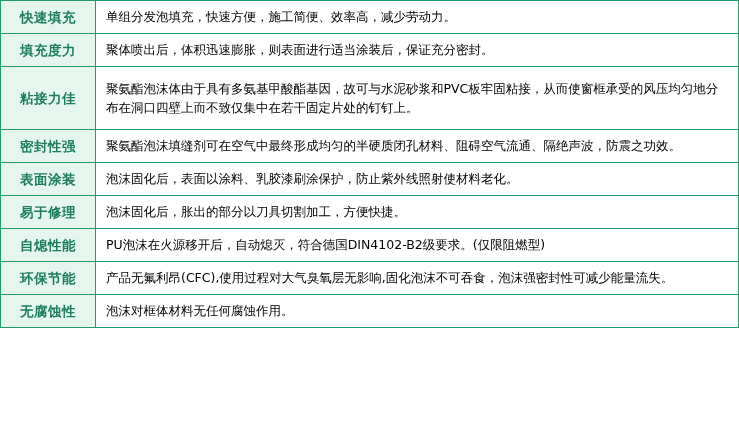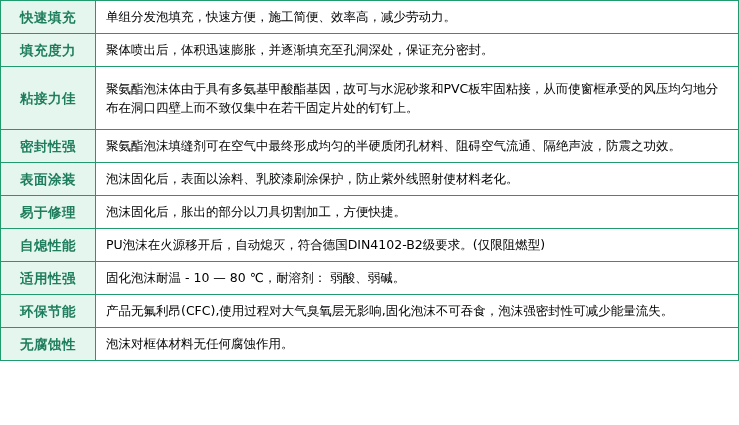--- a/index.html
+++ b/index.html
@@ -58,21 +58,21 @@
 <body>
 
 <table class="feature-table">
   <tbody>
     <tr>
       <td class="label-cell">快速填充</td>
       <td class="desc-cell">单组分发泡填充，快速方便，施工简便、效率高，减少劳动力。</td>
     </tr>
     <tr>
       <td class="label-cell">填充度力</td>
-      <td class="desc-cell">聚体喷出后，体积迅速膨胀，并逐渐填充至孔洞深处，保证充分密封。</td>
+      <td class="desc-cell">聚体喷出后，体积迅速膨胀，则表面进行适当涂装后，保证充分密封。</td>
     </tr>
     <tr class="tall">
       <td class="label-cell">粘接力佳</td>
       <td class="desc-cell">聚氨酯泡沫体由于具有多氨基甲酸酯基因，故可与水泥砂浆和PVC板牢固粘接，从而使窗框承受的风压均匀地分布在洞口四壁上而不致仅集中在若干固定片处的钉钉上。</td>
     </tr>
     <tr>
       <td class="label-cell">密封性强</td>
       <td class="desc-cell">聚氨酯泡沫填缝剂可在空气中最终形成均匀的半硬质闭孔材料、阻碍空气流通、隔绝声波，防震之功效。</td>
     </tr>
     <tr>
@@ -81,24 +81,20 @@
     </tr>
     <tr>
       <td class="label-cell">易于修理</td>
       <td class="desc-cell">泡沫固化后，胀出的部分以刀具切割加工，方便快捷。</td>
     </tr>
     <tr>
       <td class="label-cell">自熄性能</td>
       <td class="desc-cell">PU泡沫在火源移开后，自动熄灭，符合德国DIN4102-B2级要求。(仅限阻燃型)</td>
     </tr>
     <tr>
-      <td class="label-cell">适用性强</td>
-      <td class="desc-cell">固化泡沫耐温 - 10 — 80 ℃，耐溶剂： 弱酸、弱碱。</td>
-    </tr>
-    <tr>
       <td class="label-cell">环保节能</td>
       <td class="desc-cell">产品无氟利昂(CFC),使用过程对大气臭氧层无影响,固化泡沫不可吞食，泡沫强密封性可减少能量流失。</td>
     </tr>
     <tr>
       <td class="label-cell">无腐蚀性</td>
       <td class="desc-cell">泡沫对框体材料无任何腐蚀作用。</td>
     </tr>
   </tbody>
 </table>
 

